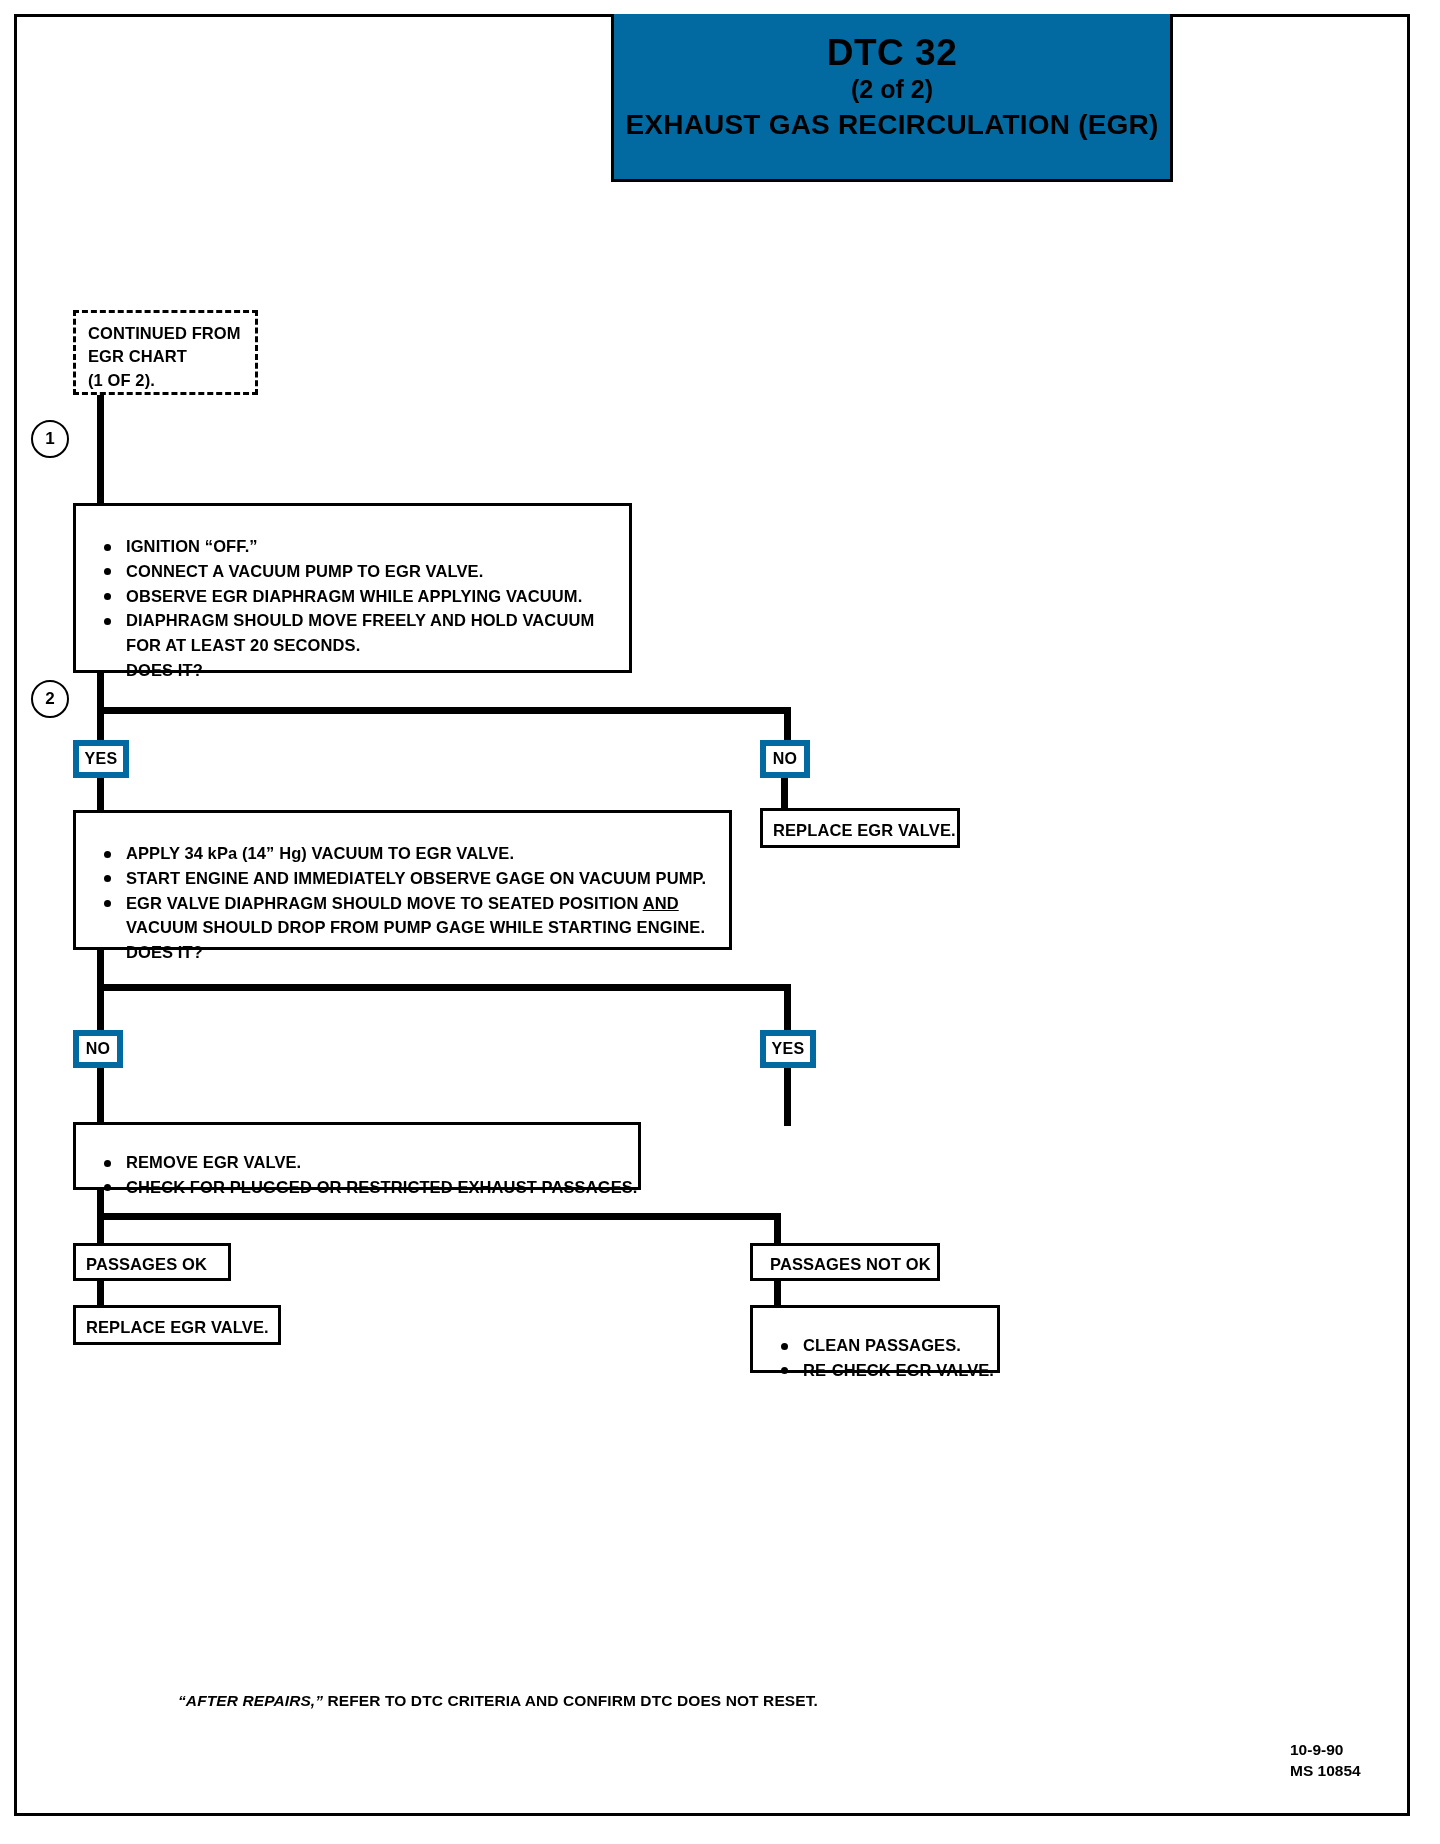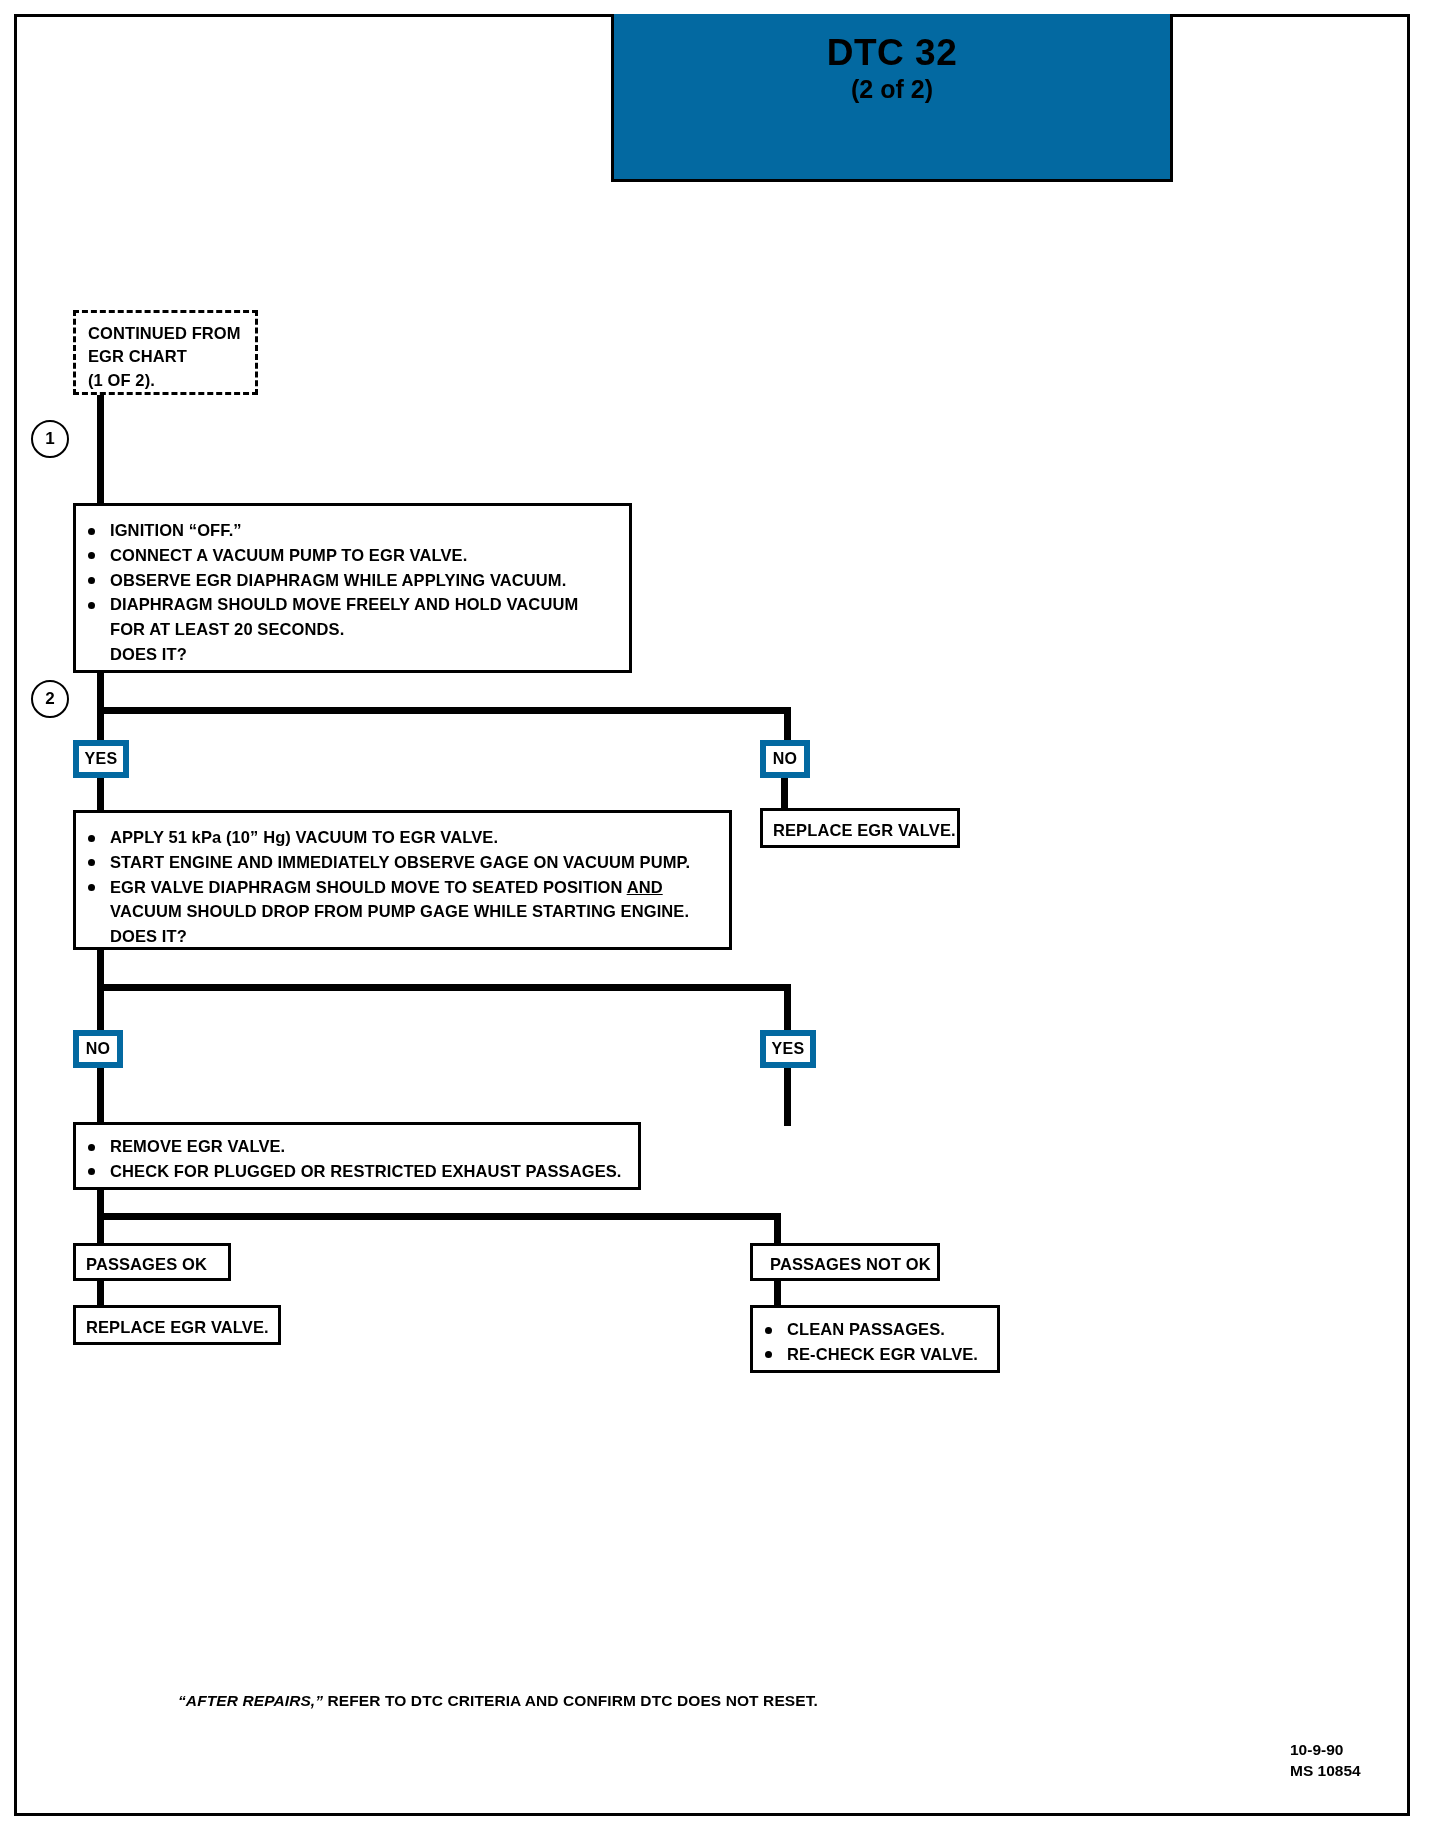--- a/index.html
+++ b/index.html
@@ -73,21 +73,21 @@
     font-size:16.5px;
     font-weight:bold;
     line-height:1.42;
     letter-spacing:.1px;
     white-space:nowrap;
   }
   .pad{ padding:9px 12px; }
 
   
   ul.bul{
-    margin:0; padding:0; list-style:none;
+    margin:16px; padding:0; list-style:none;
   }
   ul.bul > li{
     position:relative;
     padding-left:30px;
     font-size:16.5px;
     font-weight:bold;
     line-height:1.5;
     letter-spacing:.1px;
     white-space:nowrap;
     color:#000;
@@ -160,20 +160,21 @@
 </head>
 <body>
 
 <div id="page">
 
   <div class="page-border"></div>
 
   <div class="title-block">
     <div class="title-main">DTC 32</div>
     <div class="title-sub">(2 of 2)</div>
+    <div class="title-name">EXHAUST GAS RECIRCULATION (EGR)</div>
   </div>
 
   <div class="box dashed pad" style="left:73px; top:310px; width:185px; height:85px;">
     <div class="box-text">CONTINUED FROM</div>
     <div class="box-text">EGR CHART</div>
     <div class="box-text">(1 OF 2).</div>
   </div>
 
   <div class="ln" style="left:97px; top:395px; width:7px; height:110px;"></div>
 
@@ -202,21 +203,21 @@
   <div class="ln" style="left:781px; top:778px; width:7px; height:32px;"></div>
 
   <div class="box pad" style="left:760px; top:808px; width:200px; height:40px; padding:8px 10px;">
     <div class="box-text">REPLACE EGR VALVE.</div>
   </div>
 
   <div class="step-circle" style="left:31px; top:680px;">2</div>
 
   <div class="box" style="left:73px; top:810px; width:659px; height:140px; padding:12px 4px 4px 4px;">
     <ul class="bul">
-      <li class="bullet">APPLY 51 kPa (10” Hg) VACUUM TO EGR VALVE.</li>
+      <li class="bullet">APPLY 34 kPa (14” Hg) VACUUM TO EGR VALVE.</li>
       <li class="bullet">START ENGINE AND IMMEDIATELY OBSERVE GAGE ON VACUUM PUMP.</li>
       <li class="bullet"><span>EGR VALVE DIAPHRAGM SHOULD MOVE TO SEATED POSITION </span><span class="u">AND</span></li>
       <li class="nobullet">VACUUM SHOULD DROP FROM PUMP GAGE WHILE STARTING ENGINE.</li>
       <li class="nobullet">DOES IT?</li>
     </ul>
   </div>
 
   <div class="ln" style="left:97px; top:950px; width:7px; height:40px;"></div>
   <div class="ln" style="left:97px; top:984px; width:694px; height:7px;"></div>
   <div class="ln" style="left:97px; top:984px; width:7px; height:75px;"></div>

